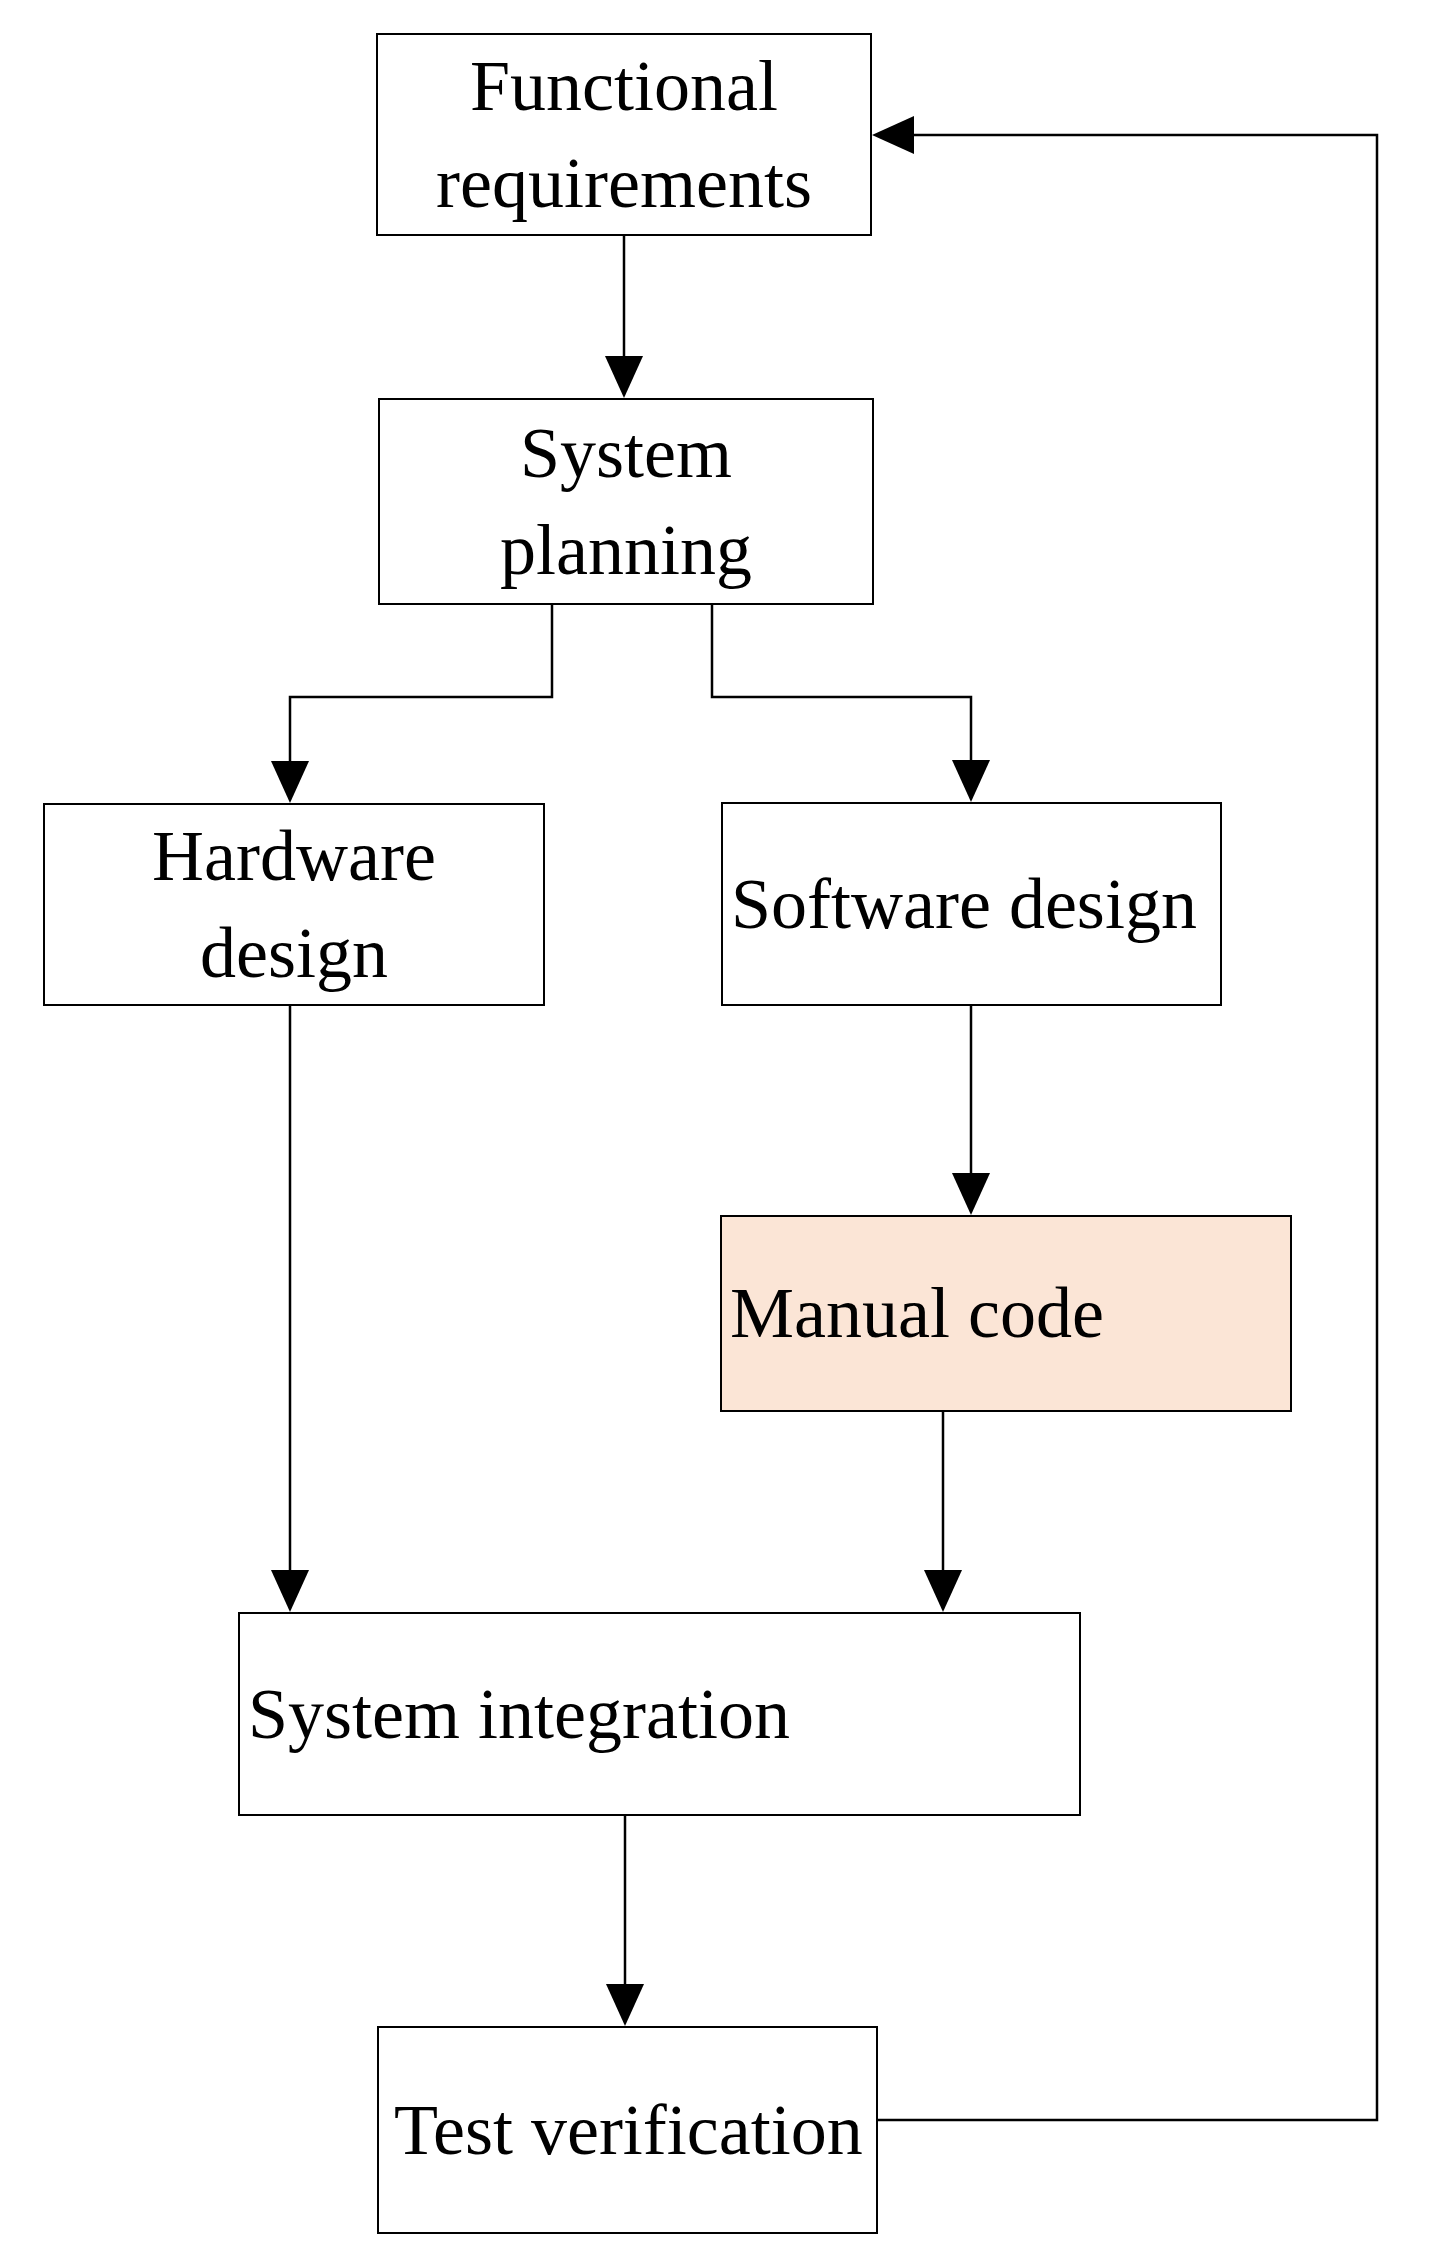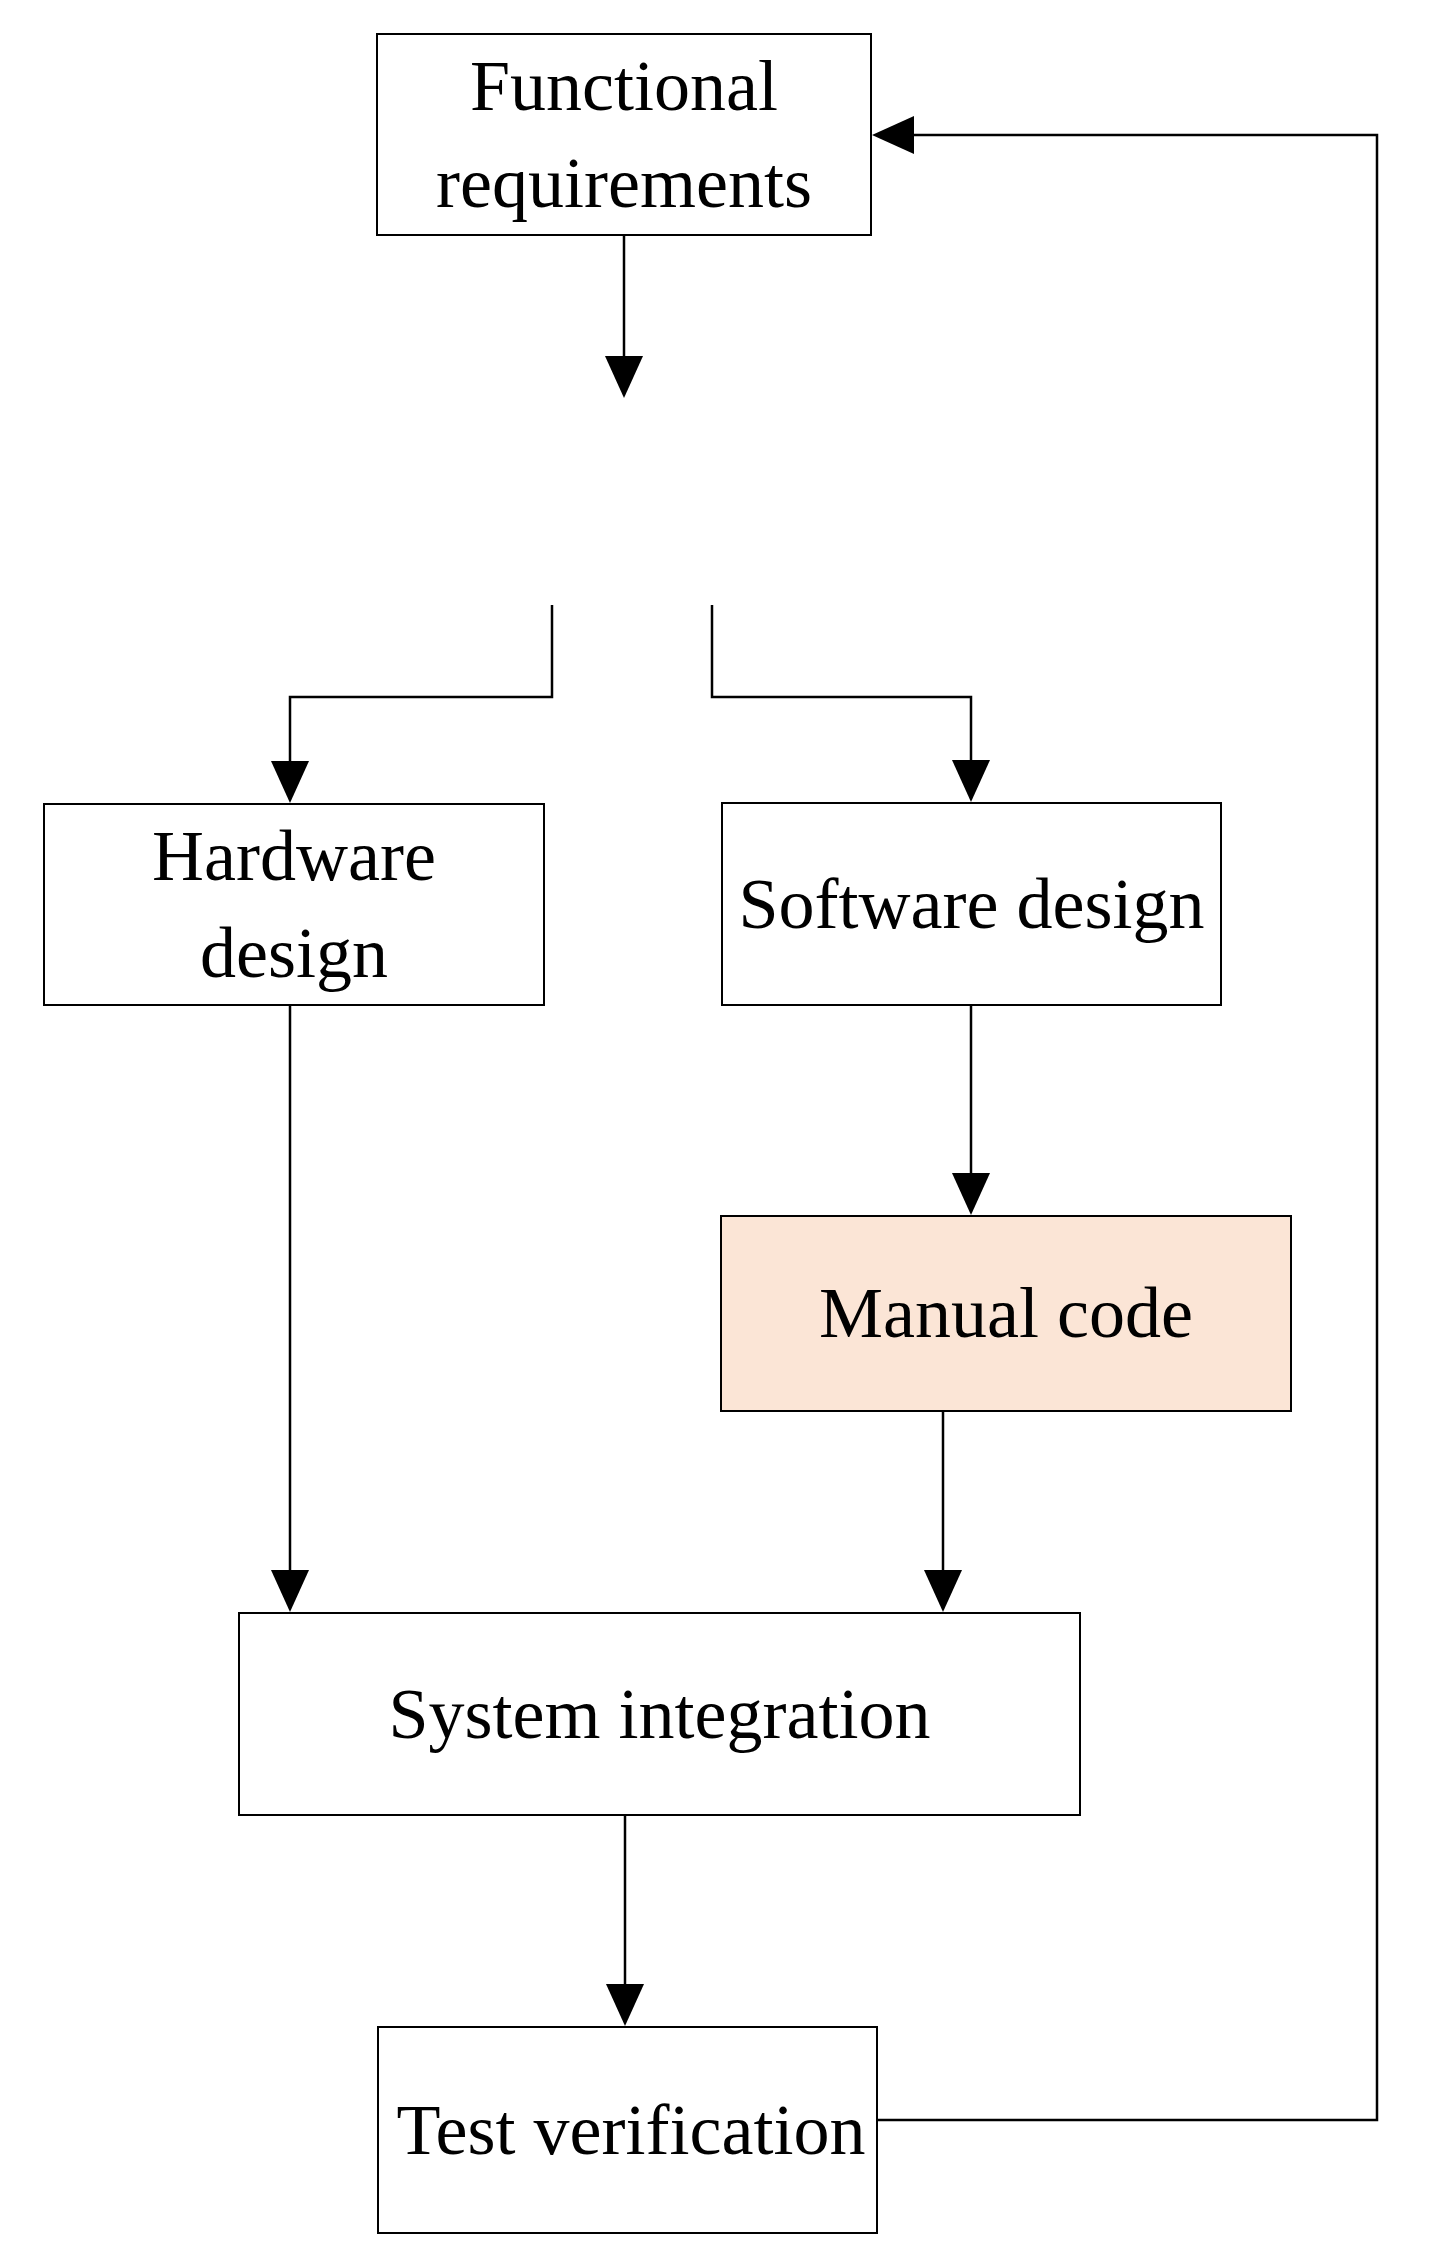--- a/index.html
+++ b/index.html
@@ -32,21 +32,21 @@
     fill: #000000;
     stroke: none;
   }
   .node {
     position: absolute;
     box-sizing: border-box;
     border: 2.5px solid #000000;
     background: #FFFFFF;
     display: flex;
     align-items: center;
-    justify-content: center;
+    justify-content: flex-start;
     text-align: center;
     font-size: 72px;
     line-height: 1.34;
     padding: 0 8px;
   }
 </style>
 </head>
 <body>
 
 <div class="canvas">
@@ -75,20 +75,23 @@
     <polygon points="606,1984 644,1984 625,2026"></polygon>
 
     <path d="M878,2120 H1377 V135 H914"></path>
     <polygon points="914,116 914,154 872,135"></polygon>
   </svg>
 
   <div class="node" style="left:376px; top:33px; width:496px; height:203px;">
     <span>Functional requirements</span>
   </div>
 
+  <div class="node" style="left:378px; top:398px; width:496px; height:207px;">
+    <span>System planning</span>
+  </div>
 
   <div class="node" style="left:43px; top:803px; width:502px; height:203px;">
     <span>Hardware design</span>
   </div>
 
   <div class="node" style="left:721px; top:802px; width:501px; height:204px;">
     <span>Software design</span>
   </div>
 
   <div class="node" style="left: 720px; top: 1215px; width: 572px; height: 197px; background-color: rgb(251, 229, 214);">

